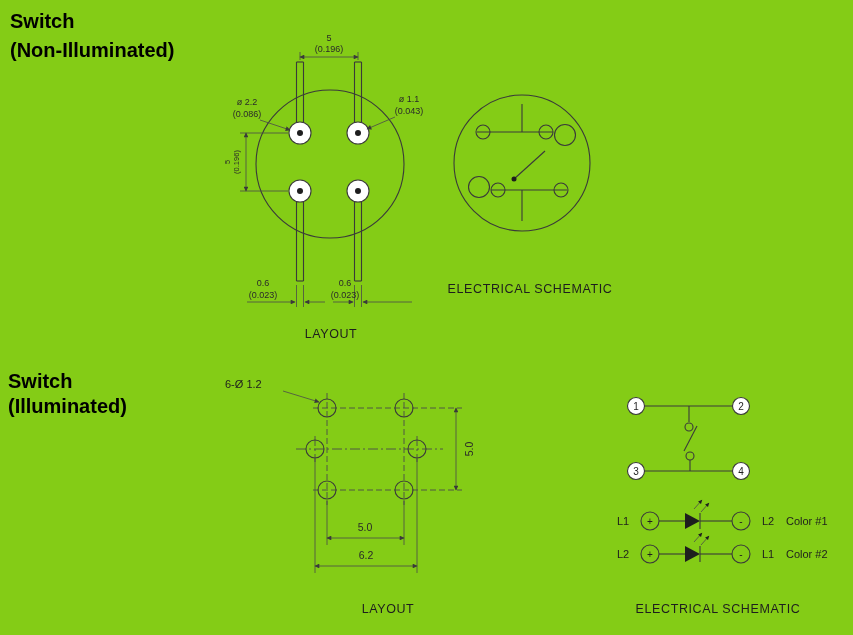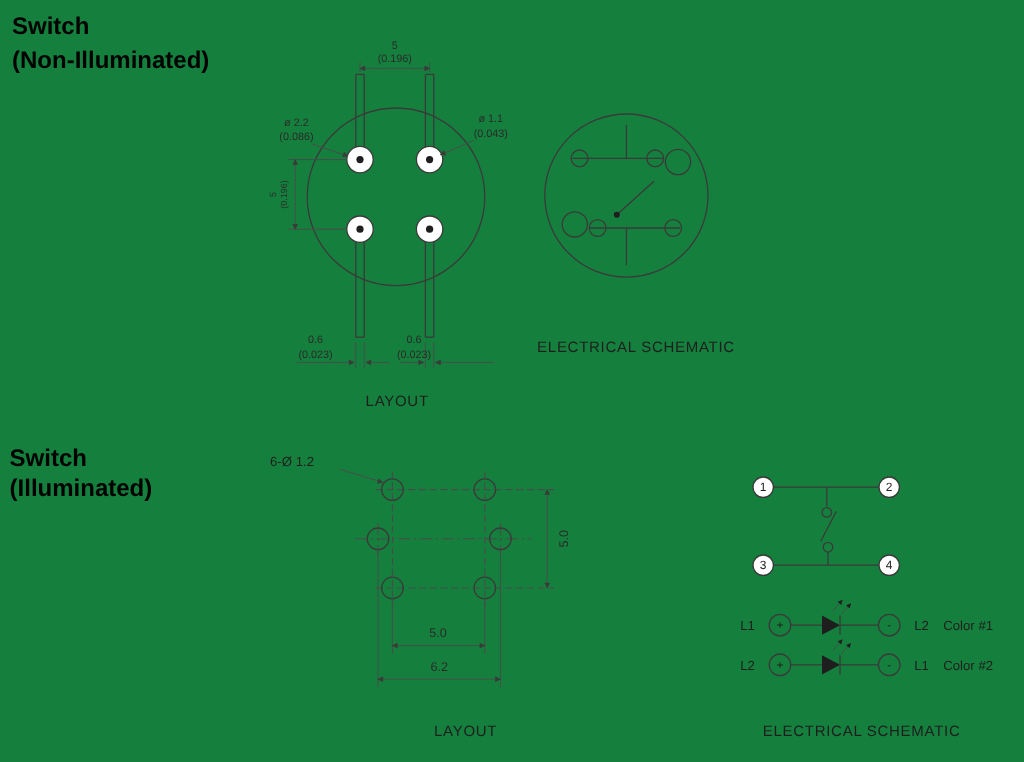--- a/index.html
+++ b/index.html
@@ -1,16 +1,16 @@
 <!DOCTYPE html>
 <html><head>
 <meta charset="utf-8">
 <style>
   html,body{margin:0;padding:0;background:#ffffff;}
-  .stage{position:relative;width:853px;height:635px;background:#15803d;overflow:hidden;
+  .stage{position:relative;width:853px;height:635px;background:#84cc16;overflow:hidden;
          font-family:"Liberation Sans", sans-serif;}
   svg{position:absolute;left:0;top:0;font-family:"Liberation Sans", sans-serif;}
   text{fill:#1e1e1e;}
   .h1{font-size:20px;font-weight:bold;fill:#000000;}
   .cap{font-size:12.5px;fill:#1e1e1e;letter-spacing:0.6px;}
   .dim{font-size:9px;fill:#2a2a2a;}
   .dim2{font-size:10.5px;fill:#2a2a2a;}
   .lbl{font-size:11px;fill:#1e1e1e;}
   .tiny{font-size:7.5px;fill:#2a2a2a;}
   .num{font-size:10px;fill:#1e1e1e;}

